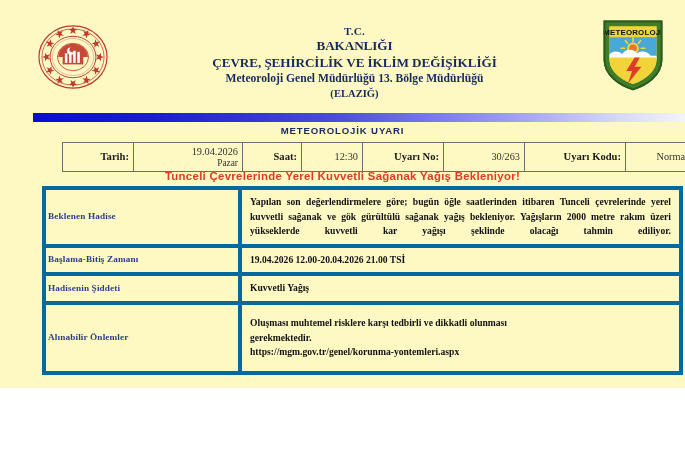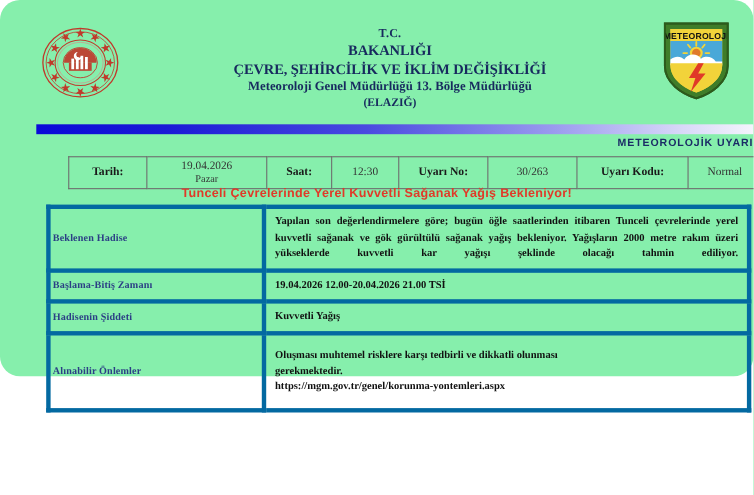--- a/index.html
+++ b/index.html
@@ -9,23 +9,22 @@
   body {
     width: 685px;
     height: 450px;
     background: #ffffff;
     font-family: "Liberation Serif", serif;
     overflow: hidden;
   }
   .page {
     position: relative;
     width: 685px;
-    height: 342px;
-    background: #86efac;
-    border-radius: 18px;
+    height: 388px;
+    background: #fef9c3;
   }
 
   
   .header {
     position: relative;
     height: 105px;
     display: flex;
     align-items: flex-start;
     justify-content: space-between;
     padding: 18px 18px 0 36px;
@@ -72,21 +71,21 @@
     height: 9px;
     background: linear-gradient(to right, #0a0ad8 0%, #1a1ad6 18%, #4a4ae0 46%, #9a9aee 72%, #d8d8f8 90%, #f4f4fc 100%);
   }
 
   
   .met-heading {
     position: absolute;
     top: 125px;
     left: 0;
     width: 685px;
-    text-align: right;
+    text-align: center;
     font-family: "Liberation Sans", sans-serif;
     font-weight: bold;
     font-size: 9.6px;
     letter-spacing: .85px;
     color: #1b2b66;
   }
 
   
   .info-table {
     position: absolute;
@@ -95,21 +94,21 @@
     width: 558px;
     border-collapse: collapse;
     table-layout: fixed;
   }
   .info-table td {
     border: 1px solid #6e6e6e;
     height: 26px;
     padding: 1px 4px;
     font-family: "Liberation Serif", serif;
     font-size: 10.3px;
-    text-align: center;
+    text-align: right;
     color: #1a1a1a;
     line-height: 1.12;
   }
   .info-table td.lbl {
     font-weight: bold;
     font-size: 10.6px;
   }
   .info-table td.val {
     font-weight: normal;
     color: #333;

